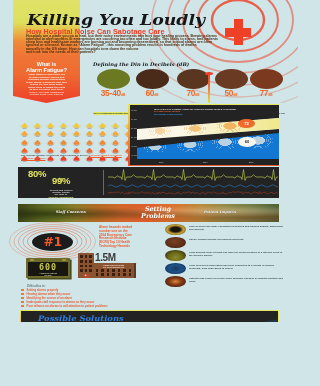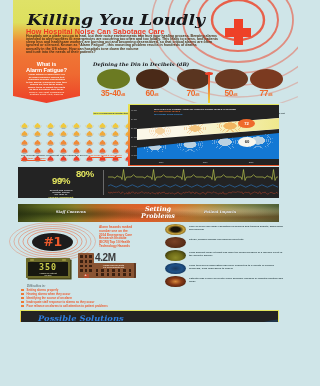--- a/index.html
+++ b/index.html
@@ -84,21 +84,21 @@
 .band-day,.band-night{overflow:hidden;}
 .dayval{position:absolute;left:110px;top:14px;width:17px;height:9px;border-radius:50%;background:#ef6a2c;
  color:#fff;font-size:4.2px;font-weight:bold;text-align:center;line-height:9px;}
 .nightval{position:absolute;left:110px;top:32px;width:18px;height:10px;border-radius:50%;background:#f7f6ee;
  color:#2a2a2a;font-size:4.2px;font-weight:bold;text-align:center;line-height:10px;}
 .c-xl{position:absolute;top:56px;font-size:2.1px;color:#cfcfcf;text-align:center;width:30px;}
 .ekgsvg{position:absolute;left:90px;top:1px;}
 
 
 .ekg{position:absolute;left:18px;top:167px;width:261px;height:31px;background:#232323;overflow:hidden;}
-.mn-80{position:absolute;left:10px;top:1px;width:66px;text-align:right;font-size:9.5px;font-weight:bold;color:#e3e55f;letter-spacing:-.3px;}
+.mn-80{position:absolute;left:10px;top:1px;width:66px;text-align:left;font-size:9.5px;font-weight:bold;color:#e3e55f;letter-spacing:-.3px;}
 .mn-to{position:absolute;left:10px;top:10px;width:66px;text-align:center;font-size:3.6px;font-weight:bold;color:#e3e55f;}
 .mn-99{position:absolute;left:10px;top:8px;width:66px;text-align:center;font-size:9.5px;font-weight:bold;color:#e3e55f;letter-spacing:-.3px;}
 .mn-cap{position:absolute;left:6px;top:22.5px;width:74px;text-align:center;font-size:2.4px;line-height:2.4px;color:#d8d8d8;font-weight:bold;}
 .mn-cap .hl{color:#e3e55f;}
 .ekg-div{position:absolute;left:85px;top:3px;width:.6px;height:25px;background:#6a6a6a;}
 
 
 .divb{position:absolute;left:18px;top:204px;width:261px;height:18px;overflow:hidden;}
 .divb .ph{position:absolute;inset:0;
  background:linear-gradient(95deg,#3b4416 0%,#5a6520 9%,#6e7524 16%,#8a7b28 22%,#b06a24 30%,#d3652a 40%,#e05f2c 50%,#d8742f 60%,#b98a3c 70%,#8e8a48 80%,#6f7a46 90%,#4b5e34 100%);}
@@ -598,21 +598,21 @@
 <div class="nw">Alarm hazards ranked</div>
 <div class="nw">number one on the</div>
 <div class="nw">2014 Emergency Care</div>
 <div class="nw">Research Institute</div>
 <div class="nw">(ECRI) Top 10 Health</div>
 <div class="nw">Technology Hazards</div>
 </div>
 <div class="stat1">
 <div class="s1-case"></div>
 <div class="s1-scr">
-        <div class="s1-v">350</div>
+        <div class="s1-v">600</div>
         <div class="s1-c">
           <div>Alarms per patient</div>
           <div>per day</div>
         </div>
       </div>
 </div>
 <div class="stat2">
 <div class="b-tall">
 <i style="left:2.4px;top:2.4px"></i>
 <i style="left:6.800000000000001px;top:2.4px"></i>
@@ -621,21 +621,21 @@
 <i style="left:6.800000000000001px;top:7.0px"></i>
 <i style="left:11.200000000000001px;top:7.0px"></i>
 <i style="left:2.4px;top:11.6px"></i>
 <i style="left:6.800000000000001px;top:11.6px"></i>
 <i style="left:11.200000000000001px;top:11.6px"></i>
 <i style="left:2.4px;top:16.2px"></i>
 <i style="left:6.800000000000001px;top:16.2px"></i>
 <i style="left:11.200000000000001px;top:16.2px"></i>
 <u></u>
       </div>
-<div class="s2-v">4.2M</div>
+<div class="s2-v">1.5M</div>
 <div class="b-wide">
 <div class="s2-c">
           <div>Alarms heard per month</div>
           <div>in a 66-bed hospital unit</div>
         </div>
 <i style="left:2.6px;top:5.5px"></i>
 <i style="left:8.1px;top:5.5px"></i>
 <i style="left:13.6px;top:5.5px"></i>
 <i style="left:19.1px;top:5.5px"></i>
 <i style="left:24.6px;top:5.5px"></i>

